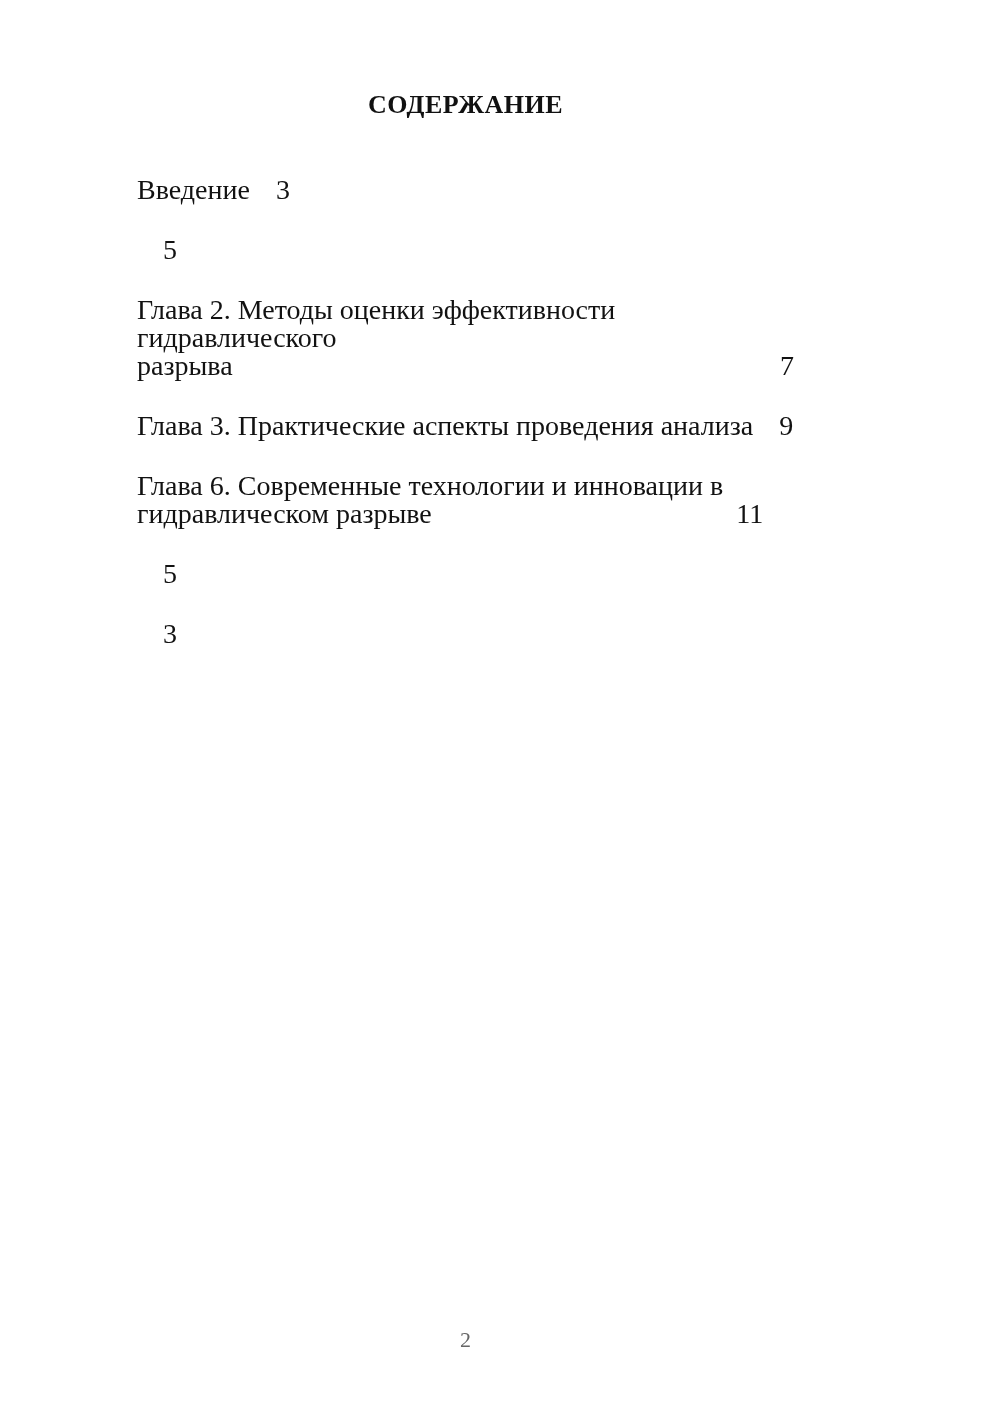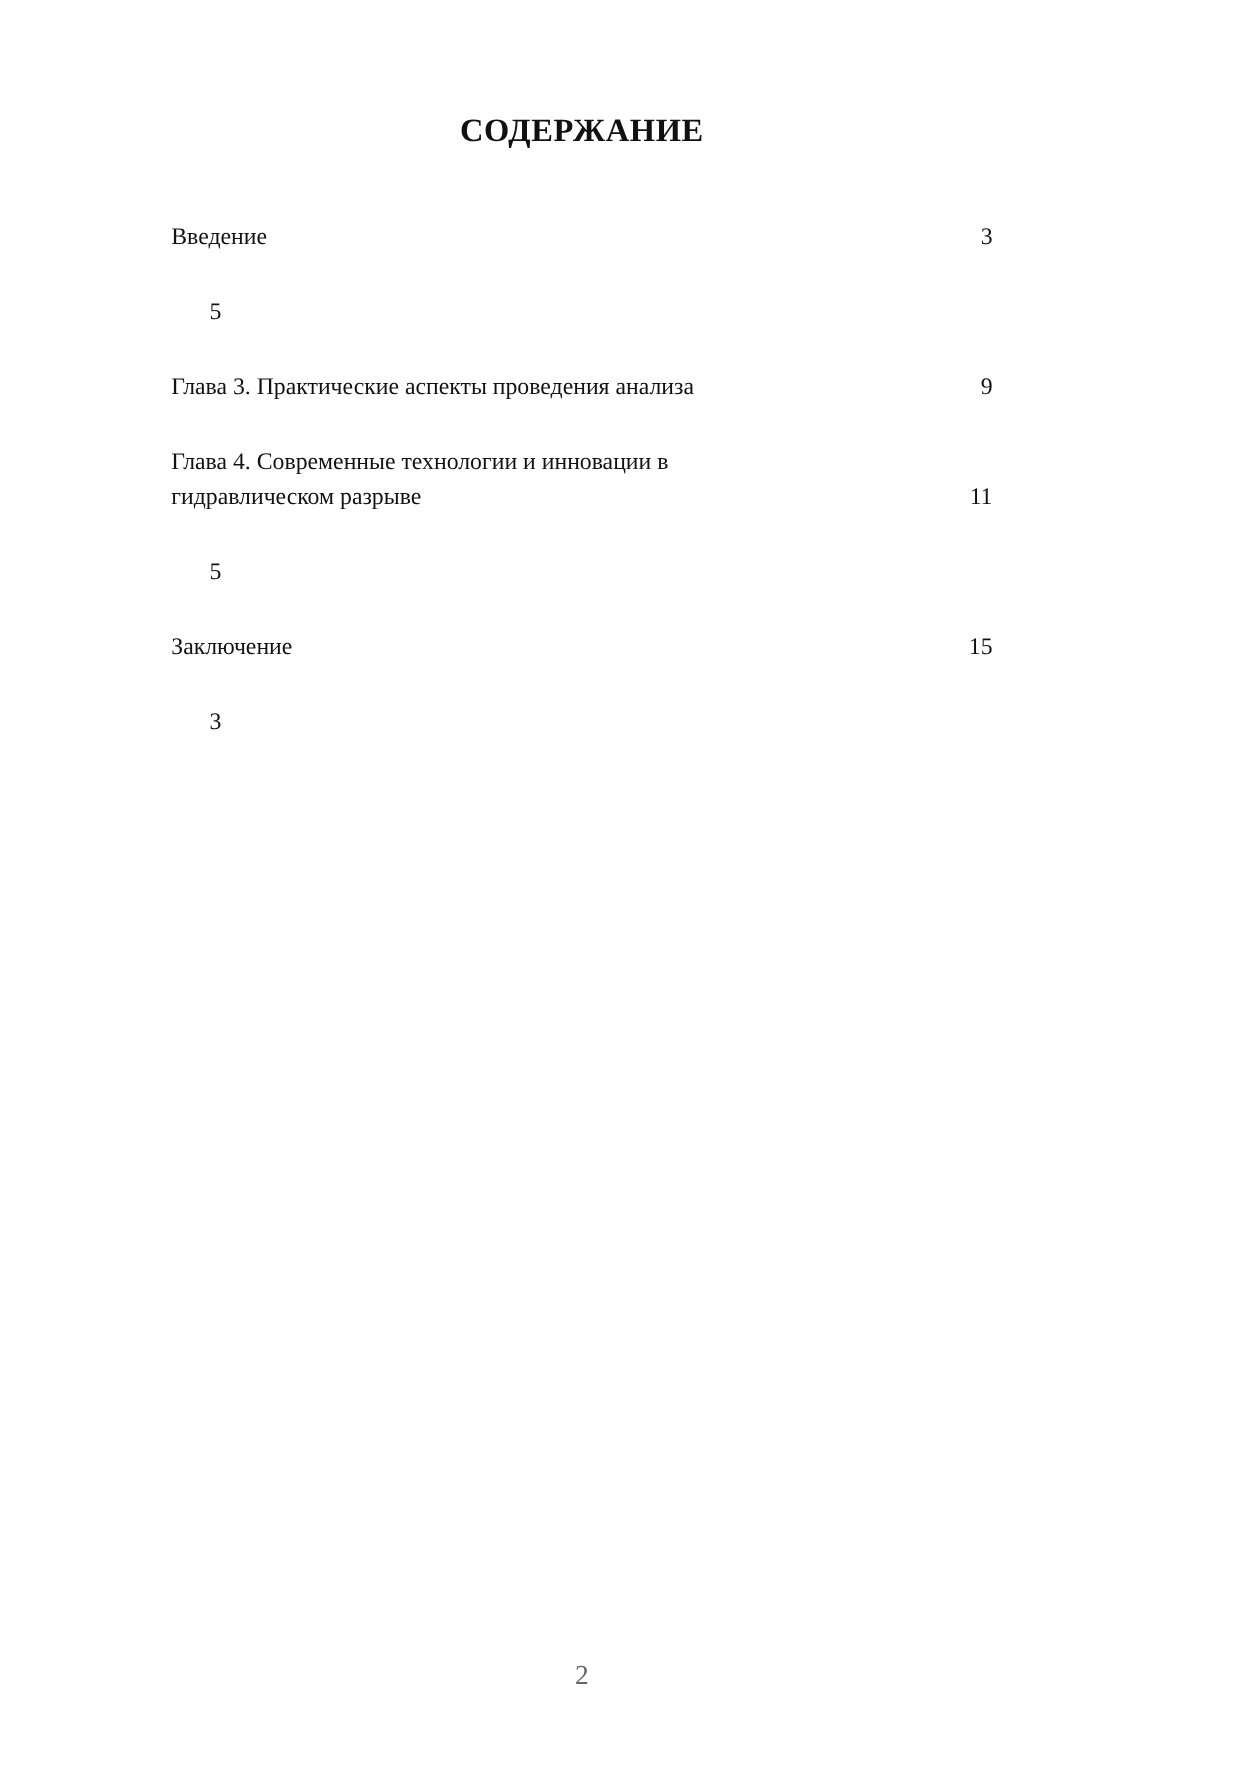--- a/index.html
+++ b/index.html
@@ -29,24 +29,23 @@
     font-weight: bold;
     text-align: center;
     letter-spacing: 0.5px;
     color: #111111;
   }
   .toc {
     width: 100%;
   }
   .toc-row {
     display: flex;
-    justify-content: space-between;
     align-items: flex-end;
     margin-bottom: 10px;
-    font-size: 19px;
+    font-size: 28px;
     line-height: 28px;
     margin-top: 32px;
   }
   .toc-label {
     white-space: pre-line;
     max-width: 690px;
     text-align: left;
   }
   .toc-page {
     text-align: right;
@@ -75,40 +74,41 @@
   <div class="toc" id="toc-list">
   <div class="toc-row">
     <span class="toc-label">Введение</span>
     <span class="toc-page">3</span>
   </div>
 
   <div class="toc-row">
     <span class="toc-page">5</span>
   </div>
 
+  <div class="toc-row">
+    <span class="toc-label">Глава 2. Методы оценки эффективности гидравлического
+разрыва</span>
+    <span class="toc-page">7</span>
+  </div>
 
   <div class="toc-row">
     <span class="toc-label">Глава 3. Практические аспекты проведения анализа</span>
     <span class="toc-page">9</span>
   </div>
 
   <div class="toc-row">
-    <span class="toc-label">Глава 4. Современные технологии и инновации в
+    <span class="toc-label">Глава 6. Современные технологии и инновации в
 гидравлическом разрыве</span>
     <span class="toc-page">11</span>
   </div>
 
   <div class="toc-row">
     <span class="toc-page">5</span>
   </div>
 
-  <div class="toc-row">
-    <span class="toc-label">Заключение</span>
-    <span class="toc-page">15</span>
-  </div>
 
   <div class="toc-row">
     <span class="toc-page">3</span>
   </div>
 </div>
 
   <div class="page-footer">
     <span class="page-num">2</span>
   </div>
 </div>

